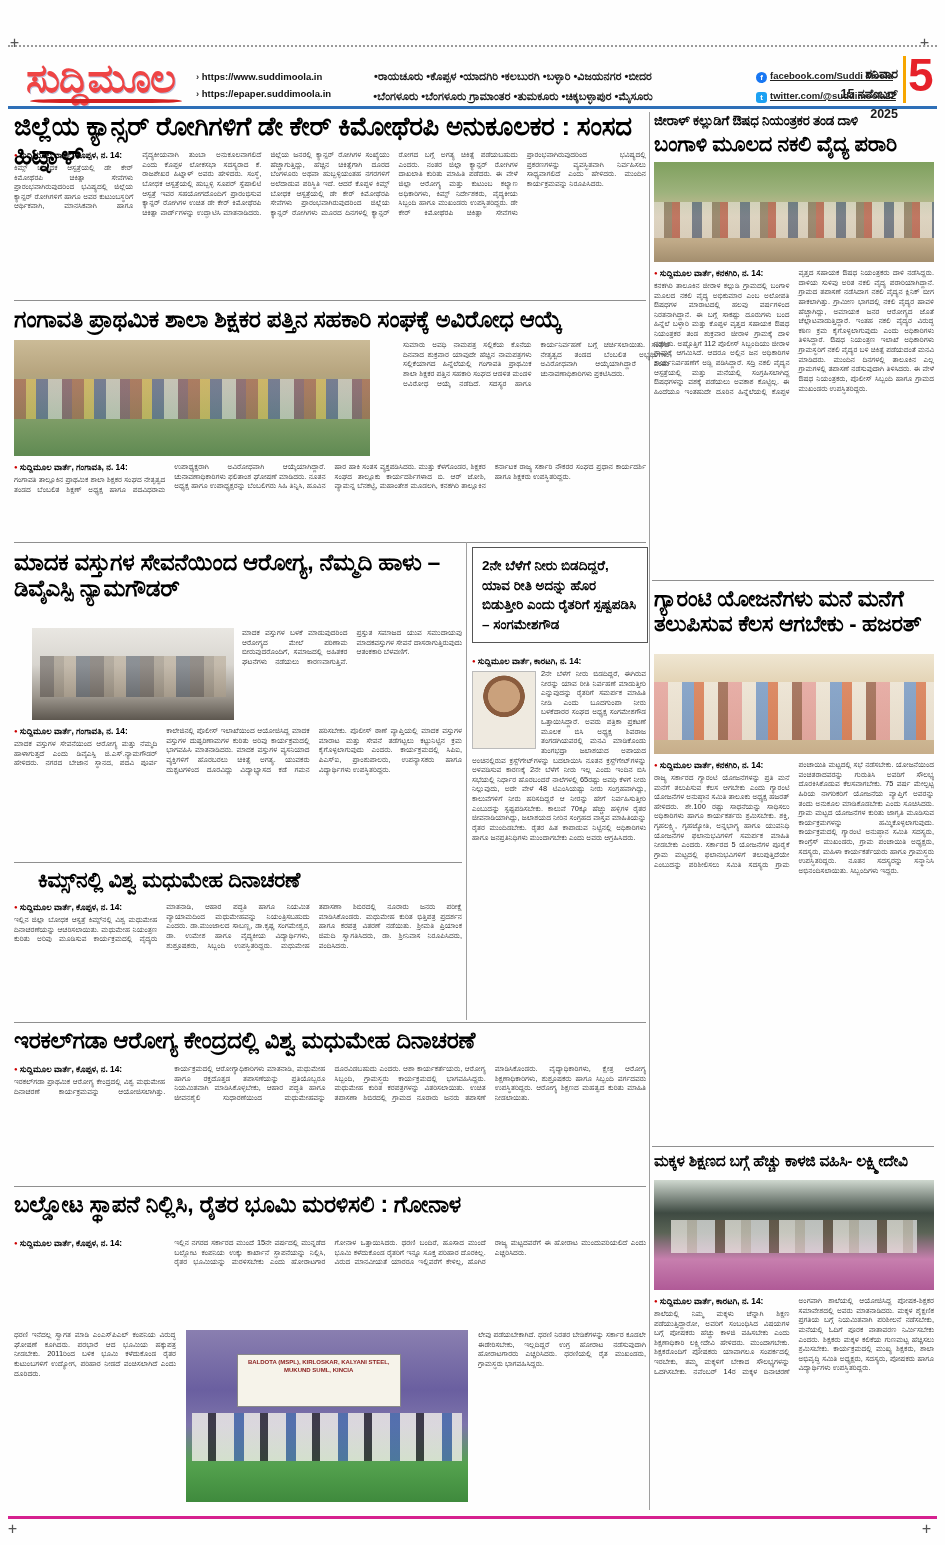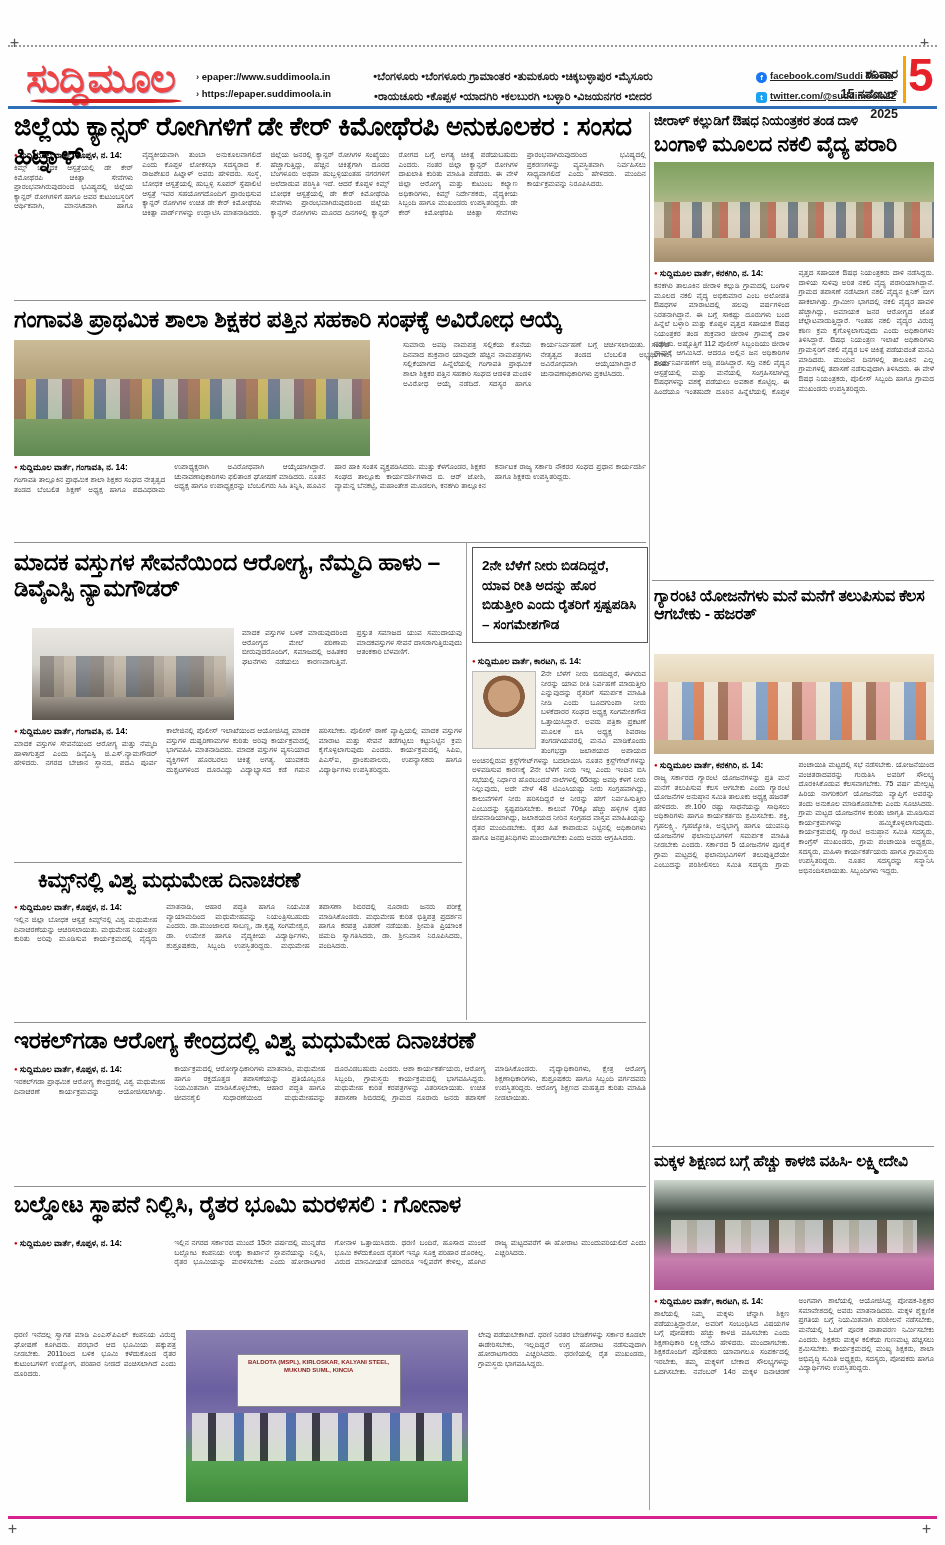--- a/index.html
+++ b/index.html
@@ -21,21 +21,21 @@
   .daydate{position:absolute;left:812px;top:64px;width:86px;text-align:right;font-size:12.5px;font-weight:bold;line-height:20px;}
   .pgbar{position:absolute;left:903px;top:56px;width:3px;height:47px;background:#f7a600;}
   .pgnum{position:absolute;left:908px;top:48px;font-size:46px;font-weight:bold;color:#e62129;}
   .bluebar{position:absolute;top:106px;left:8px;width:929px;height:3px;background:#2e6fb7;}
   
   .hr{position:absolute;border-top:1px solid #8f8f8f;}
   .vr{position:absolute;border-left:1px solid #9f9f9f;}
   .pinkbar{position:absolute;top:1516px;left:8px;width:929px;height:3px;background:#d6218f;}
   
   .hd{position:absolute;font-weight:bold;color:#000;line-height:1.12;letter-spacing:-0.3px;}
-  .hx{font-size:26px;} .hl{font-size:23px;} .hm{font-size:21px;} .hr2{font-size:16px;}
+  .hx{font-size:26px;} .hl{font-size:23px;} .hm{font-size:21px;} .hr2{font-size:22px;}
   .hs{font-size:15.5px;} .kick{font-size:13.5px;}
   
   .body{position:absolute;font-size:7.4px;line-height:1.3;text-align:justify;color:#222;
         column-gap:9px;overflow:hidden;}
   .c2{column-count:2;} .c3{column-count:3;} .c4{column-count:4;} .c5{column-count:5;}
   .byline{display:block;font-size:8.4px;font-weight:bold;margin-bottom:2px;color:#000;}
   .byline::before{content:"●";color:#cc0000;font-size:6px;margin-right:2px;vertical-align:1px;}
   
   .ph{position:absolute;overflow:hidden;}
   .ph-hall{background:
@@ -73,26 +73,26 @@
 
   <span class="crop" style="left:10px;top:34px;">+</span>
   <span class="crop" style="left:920px;top:34px;">+</span>
   <span class="crop" style="left:8px;top:1520px;">+</span>
   <span class="crop" style="left:922px;top:1520px;">+</span>
   <div class="dotline"></div>
 
   <div class="logo">ಸುದ್ದಿಮೂಲ</div>
   <div class="logo-swoosh"></div>
   <div class="urls">
-    <div>epaper://www.suddimoola.in</div>
+    <div>https://www.suddimoola.in</div>
     <div>https://epaper.suddimoola.in</div>
   </div>
   <div class="cities">
+    <div>•ರಾಯಚೂರು •ಕೊಪ್ಪಳ •ಯಾದಗಿರಿ •ಕಲಬುರಗಿ •ಬಳ್ಳಾರಿ •ವಿಜಯನಗರ •ಬೀದರ</div>
     <div>•ಬೆಂಗಳೂರು •ಬೆಂಗಳೂರು ಗ್ರಾಮಾಂತರ •ತುಮಕೂರು •ಚಿಕ್ಕಬಳ್ಳಾಪುರ •ಮೈಸೂರು</div>
-    <div>•ರಾಯಚೂರು •ಕೊಪ್ಪಳ •ಯಾದಗಿರಿ •ಕಲಬುರಗಿ •ಬಳ್ಳಾರಿ •ವಿಜಯನಗರ •ಬೀದರ</div>
   </div>
   <div class="social">
     <div><span class="sicon fb">f</span><span>facebook.com/Suddi Moola</span></div>
     <div><span class="sicon tw">t</span><span>twitter.com/@suddimoola22</span></div>
   </div>
   <div class="daydate">
     <div>ಶನಿವಾರ</div>
     <div>15 ನವೆಂಬರ್ 2025</div>
   </div>
   <div class="pgbar"></div>

